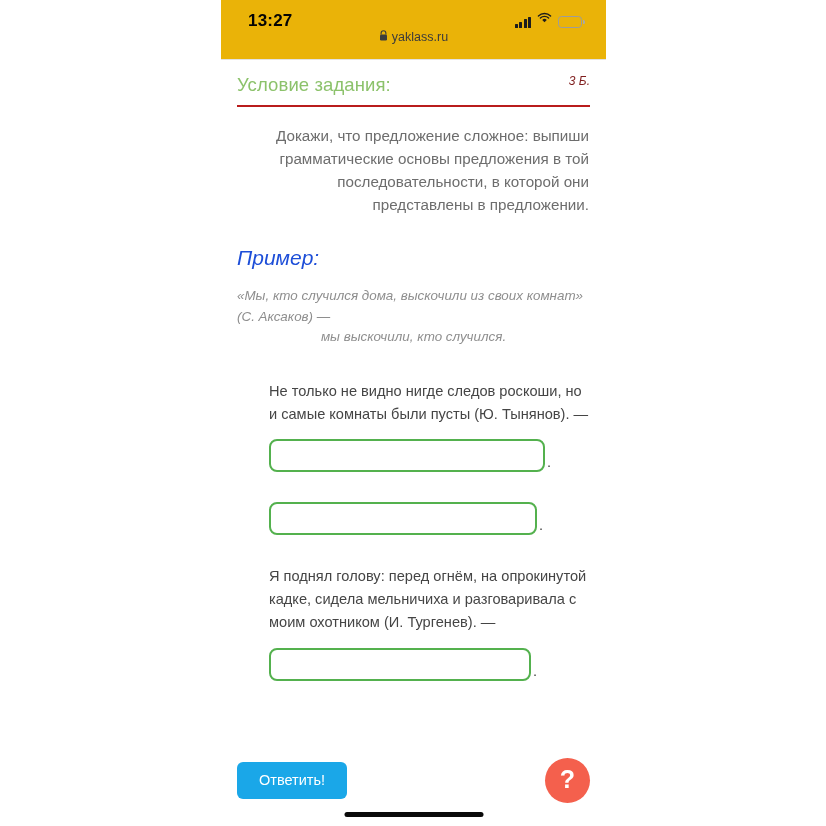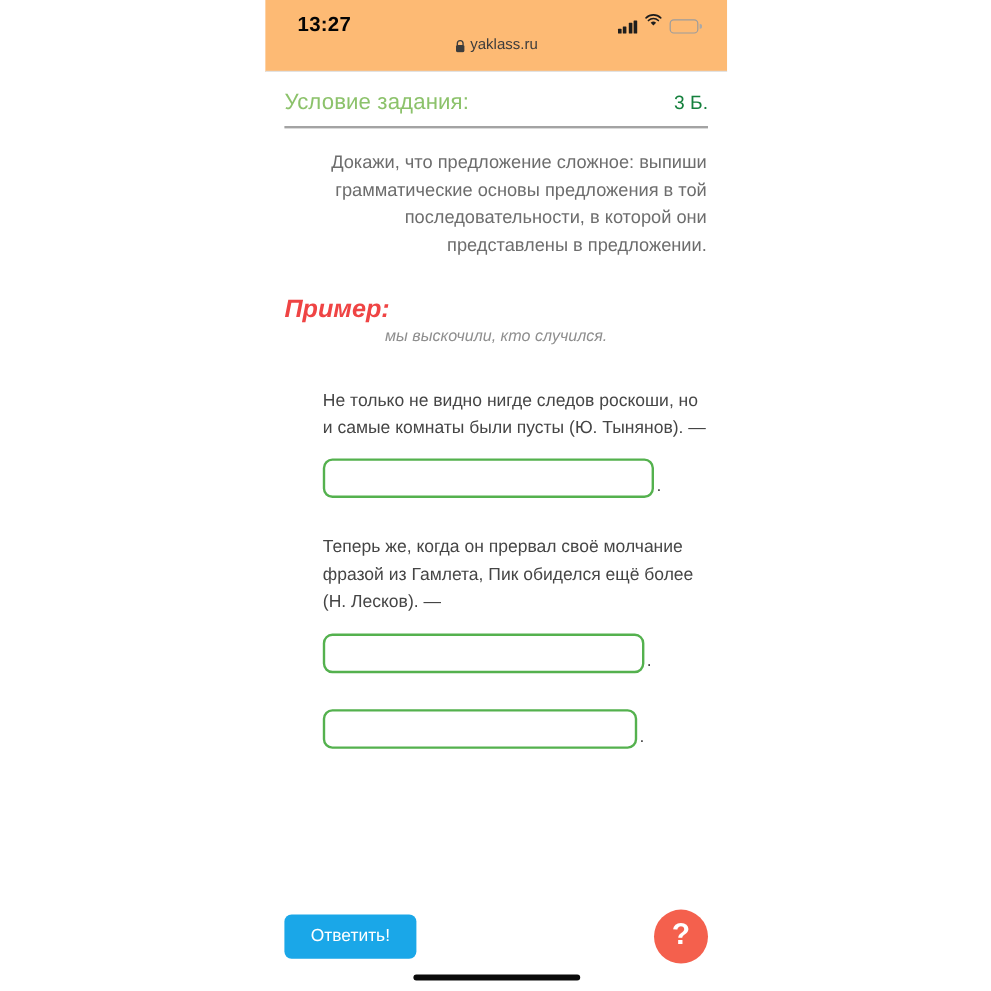--- a/index.html
+++ b/index.html
@@ -23,21 +23,21 @@
     width: 385px;
     height: 826px;
     background: #ffffff;
     overflow: hidden;
   }
 
   
   .statusbar {
     position: relative;
     height: 59px;
-    background: #fdba74;
+    background: #eab308;
     border-bottom: 1px solid #e2e2e2;
   }
   .status-time {
     position: absolute;
     left: 27px;
     top: 11px;
     font-size: 17px;
     font-weight: bold;
     color: #040404;
     letter-spacing: 0.2px;
@@ -88,70 +88,71 @@
     border-radius: 0 1.5px 1.5px 0;
   }
 
   .urlbar {
     position: absolute;
     left: 0;
     right: 0;
     top: 30px;
     display: flex;
     justify-content: center;
-    align-items: flex-end;
+    align-items: flex-start;
     gap: 4px;
     font-size: 12.5px;
     color: #3c3c3c;
   }
   .lock-icon { width: 9px; height: 11px; display: block; }
 
   
   .content {
     position: relative;
     padding: 0 16px;
     background: #fff;
     height: 767px;
     box-sizing: border-box;
   }
 
   .task-head {
     display: flex;
-    align-items: flex-end;
+    align-items: flex-start;
     justify-content: space-between;
     padding-top: 14px;
     padding-bottom: 9px;
-    border-bottom: 2px solid #a3a3a3;
+    border-bottom: 2px solid #b91c1c;
   }
   .task-head-title {
     font-size: 18.5px;
     color: #8cc26b;
     font-weight: normal;
     letter-spacing: 0.1px;
   }
   .task-head-points {
-    font-size: 16px;
-    color: #15803d;
+    font-size: 12px;
+    color: #7f1d1d;
+    font-style: italic;
   }
 
   .task-desc {
     margin-top: 17px;
     font-size: 15.2px;
     line-height: 1.52;
     color: #6d6d6d;
     max-width: 352px;
     text-align: right;
   }
 
   .example-title {
     margin-top: 30px;
     font-size: 21px;
     font-style: italic;
-    color: #ef4444;
-    font-weight: bold;
+    color: #1d4ed8;
+    font-weight: normal;
   }
   .example-quote {
     margin-top: 16px;
     font-size: 13.4px;
     font-style: italic;
     line-height: 1.53;
     color: #8e8e8e;
     max-width: 350px;
   }
   .example-answer {
@@ -290,39 +291,40 @@
   <div class="content">
 
     <div class="task-head">
       <div class="task-head-title">Условие задания:</div>
       <div class="task-head-points">3 Б.</div>
     </div>
 
     <div class="task-desc">Докажи, что предложение сложное: выпиши грамматические основы предложения в той последовательности, в которой они представлены в предложении.</div>
 
     <div class="example-title">Пример:</div>
+    <div class="example-quote">«Мы, кто случился дома, выскочили из своих комнат» (С. Аксаков) —</div>
     <div class="example-answer">мы выскочили, кто случился.</div>
 
     <div class="q-block first">
       <div class="q-text">Не только не видно нигде следов роскоши, но и самые комнаты были пусты (Ю. Тынянов). —</div>
       <div class="answer-row">
         <input class="answer-input w1" type="text" placeholder="" style="">
         <span class="answer-punct">.</span>
       </div>
     </div>
 
     <div class="q-block">
-      <div class="q-text">Теперь же, когда он прервал своё молчание фразой из Гамлета, Пик обиделся ещё более (Н. Лесков). —</div>
       <div class="answer-row">
         <input class="answer-input w2" type="text" placeholder="" style="">
         <span class="answer-punct">.</span>
       </div>
     </div>
 
     <div class="q-block">
+      <div class="q-text">Я поднял голову: перед огнём, на опрокинутой кадке, сидела мельничиха и разговаривала с моим охотником (И. Тургенев). —</div>
       <div class="answer-row">
         <input class="answer-input w3" type="text" placeholder="" style="">
         <span class="answer-punct">.</span>
       </div>
     </div>
 
     <div class="footer">
       <button class="submit-button">Ответить!</button>
       <button class="help-button">?</button>
     </div>

